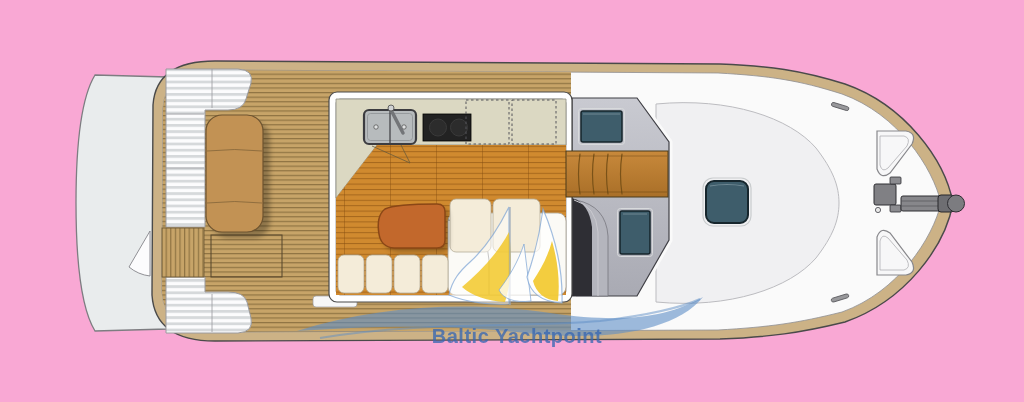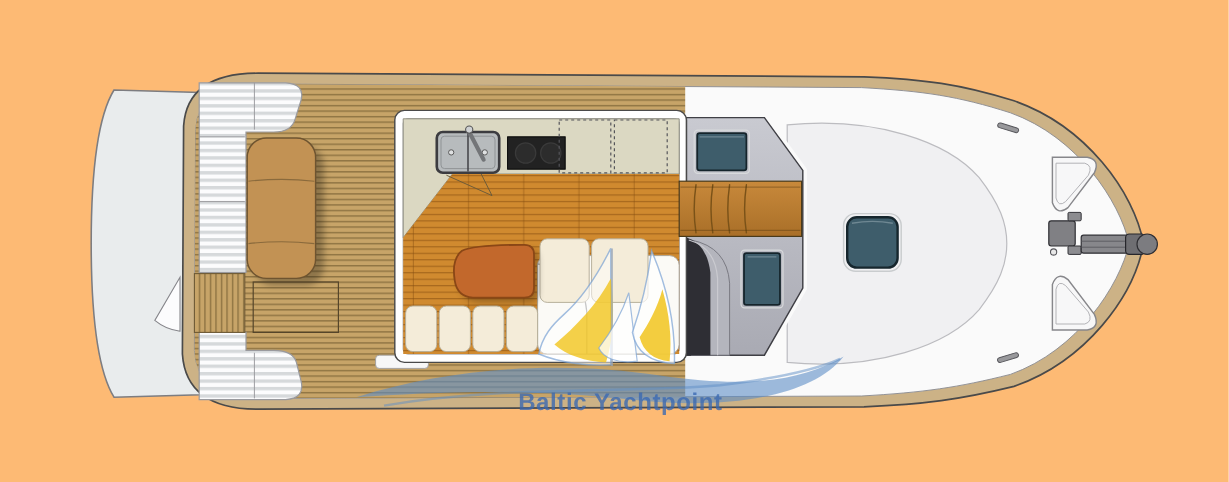--- a/index.html
+++ b/index.html
@@ -1,16 +1,16 @@
 <!DOCTYPE html>
 <html><head>
 <meta charset="utf-8">
 <style>
   html,body{margin:0;padding:0;background:#ffffff;}
-  .stage{position:relative;width:1024px;height:402px;background:#fdba74;overflow:hidden;
+  .stage{position:relative;width:1024px;height:402px;background:#f9a8d4;overflow:hidden;
          font-family:"Liberation Sans", sans-serif;}
   .stage svg{position:absolute;left:0;top:0;}
   .brand-text{position:absolute;left:412px;top:325px;width:210px;text-align:center;
       font-family:"Liberation Sans", sans-serif;font-weight:bold;font-size:20px;
       letter-spacing:.5px;color:rgba(56,104,178,.78);pointer-events:none;}
 </style>
 </head>
 <body>
 
 <div class="stage">

